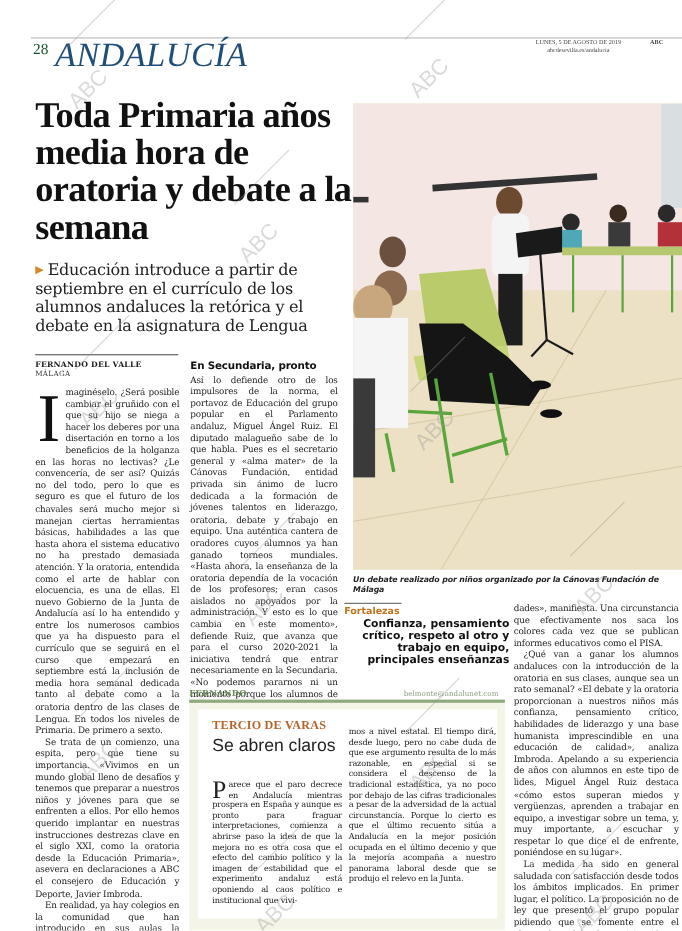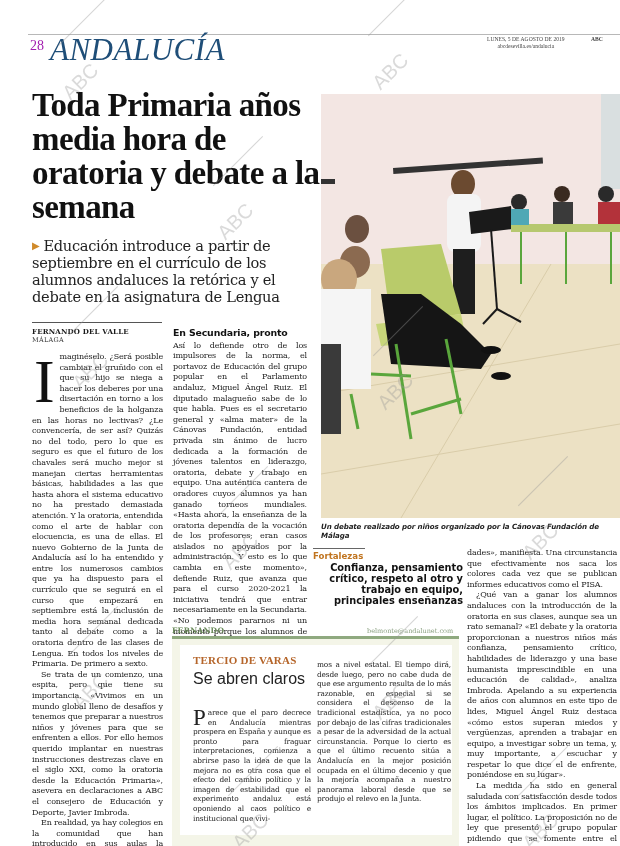--- a/index.html
+++ b/index.html
@@ -1,20 +1,20 @@
 <!DOCTYPE html>
 <html><head>
 <meta charset="utf-8">
 <style>
   * { box-sizing: border-box; margin: 0; padding: 0; }
   html, body { width: 620px; height: 846px; background: #ffffff; overflow: hidden; }
   body { position: relative; font-family: "DejaVu Serif", serif; color: #1a1a1a; }
 
   .topline { position: absolute; left: 28px; right: 0; top: 34px; height: 1px; background: #b8b8b8; }
-  .page-num { position: absolute; left: 30px; top: 38px; font-family: "Liberation Serif", serif; font-size: 14px; color: #a21caf; }
+  .page-num { position: absolute; left: 30px; top: 38px; font-family: "Liberation Serif", serif; font-size: 14px; color: #14532d; }
   .section-title { position: absolute; left: 50px; top: 32px; font-family: "Liberation Serif", serif; font-size: 31px; color: #1f4e78; letter-spacing: 0.5px; font-style: italic; }
   .dateline { position: absolute; left: 487px; top: 36px; font-family: "Liberation Serif", serif; font-size: 5.6px; color: #444; line-height: 7px; text-align: center; }
   .dateline .abc { position: absolute; left: 104px; top: 0; font-weight: bold; }
 
   .headline { position: absolute; left: 32px; top: 88px; width: 290px; font-family: "Liberation Serif", serif; font-weight: bold; font-size: 33px; line-height: 34px; color: #111; letter-spacing: -0.6px; }
 
   .subhead { position: absolute; left: 32px; top: 237px; width: 285px; font-family: "DejaVu Serif", serif; font-size: 14.6px; line-height: 17px; color: #222; letter-spacing: -0.3px; }
   .subhead .tri { color: #d08a2a; font-size: 10px; margin-right: 4px; vertical-align: 2px; }
 
   .byline-rule { position: absolute; left: 32px; top: 322px; width: 130px; height: 1px; background: #555; }

